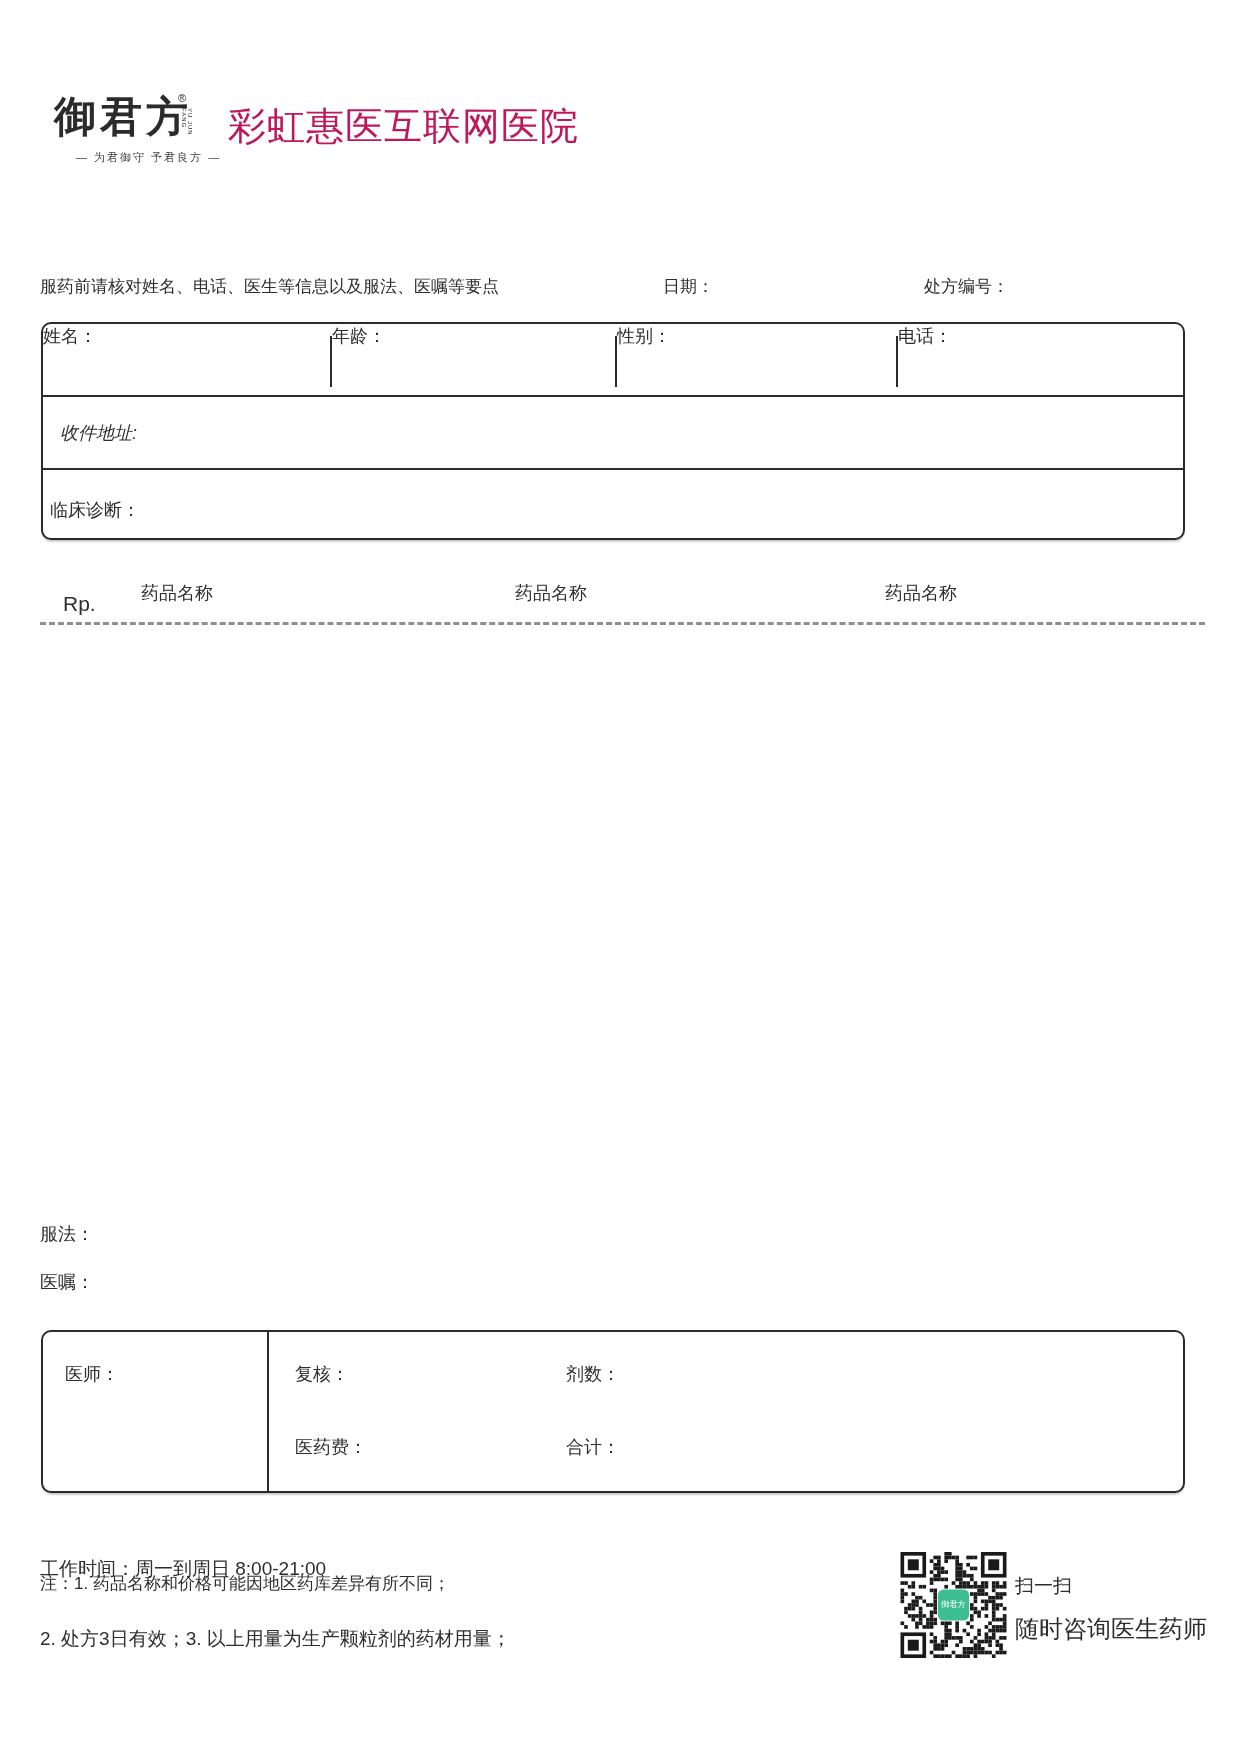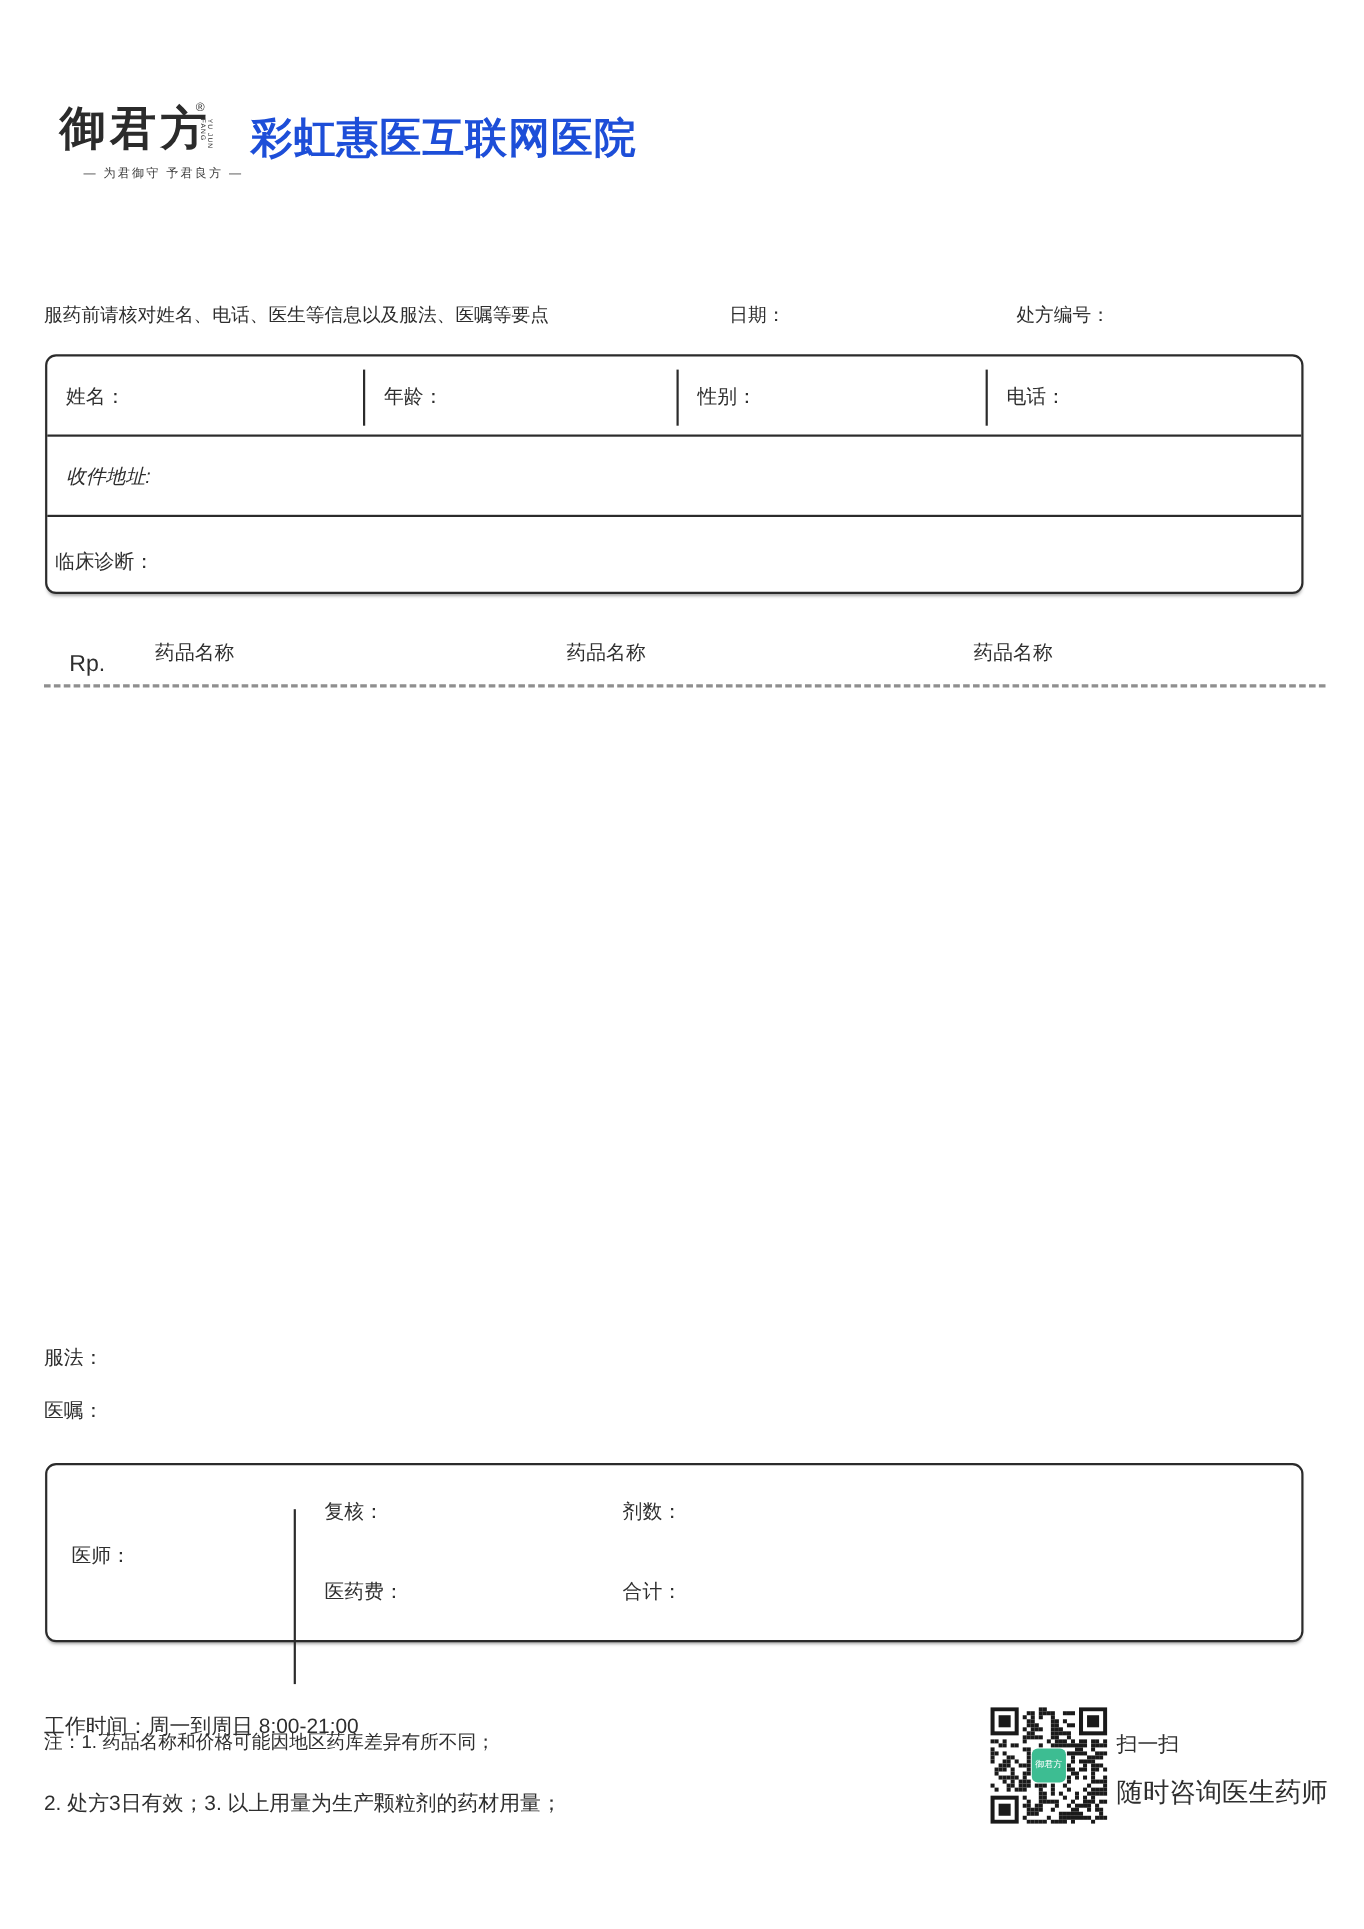--- a/index.html
+++ b/index.html
@@ -15,38 +15,38 @@
     left:54px;top:96px;font-family:"DejaVu Serif",serif;
     font-size:42px;font-weight:700;color:#2b2b2b;letter-spacing:4px;line-height:1;
   }
   .reg-mark{left:178px;top:92px;font-size:11px;color:#2b2b2b;}
   .logo-vertical{
     left:181px;top:108px;font-size:6px;color:#2b2b2b;letter-spacing:1px;
     writing-mode:vertical-rl;height:46px;
   }
   .logo-tagline{left:52px;top:150px;font-size:11px;color:#3c3c3c;letter-spacing:2px;margin-left:24px;}
   .hospital-title{
-    left:228px;top:106px;font-size:38px;font-weight:700;color:#1d4ed8;
+    left:228px;top:106px;font-size:38px;font-weight:400;color:#be185d;
     letter-spacing:1px;line-height:1.1;
   }
 
   
   .notice-text{left:40px;top:275px;font-size:17px;color:#2e2e2e;}
   .date-label{left:663px;top:275px;font-size:17px;color:#2e2e2e;}
   .rx-label{left:924px;top:275px;font-size:17px;color:#2e2e2e;}
 
   
   .patient-box{
     left:41px;top:322px;width:1144px;height:218px;border:2px solid #2b2b2b;
     border-radius:10px;box-sizing:border-box;background:#fff;
     box-shadow:0 3px 3px -2px rgba(0,0,0,.35);
   }
   .p-row1{position:absolute;left:0;top:0;width:100%;height:73px;
     border-bottom:2px solid #2b2b2b;box-sizing:border-box;display:flex;}
-  .p-cell{position:relative;display:flex;align-items:center;box-sizing:border-box;padding-left:17px;}
+  .p-cell{position:relative;display:flex;box-sizing:border-box;}
   .p-cell .cell-label{font-size:18px;color:#2e2e2e;}
   .col-divider{position:absolute;right:0;top:12px;bottom:8px;width:2px;background:#2b2b2b;}
   .p-row2{position:absolute;left:0;top:73px;width:100%;height:73px;
     border-bottom:2px solid #2b2b2b;box-sizing:border-box;display:flex;align-items:center;padding-left:17px;font-style:italic;}
   .p-row3{position:absolute;left:0;top:146px;width:100%;height:52px;
     box-sizing:border-box;display:flex;align-items:flex-end;padding-left:7px;}
   .p-row2 .cell-label,.p-row3 .cell-label{font-size:18px;}
 
   
   .rp-label{left:63px;top:580px;font-size:21px;color:#2e2e2e;margin-top:12px;}
@@ -61,21 +61,21 @@
   .usage-label{left:40px;top:1222px;font-size:18px;color:#2e2e2e;}
   .advice-label{left:40px;top:1270px;font-size:18px;color:#2e2e2e;}
 
   
   .sig-box{
     left:41px;top:1330px;width:1144px;height:163px;border:2px solid #2b2b2b;
     border-radius:10px;box-sizing:border-box;background:#fff;
     box-shadow:0 3px 3px -2px rgba(0,0,0,.35);
   }
   .sig-left{position:absolute;left:0;top:0;width:226px;height:100%;
-    border-right:2px solid #2b2b2b;box-sizing:border-box;margin-top:40px;}
+    border-right:2px solid #2b2b2b;box-sizing:border-box;}
   .sig-label{position:absolute;font-size:18px;color:#2e2e2e;}
   .lbl-physician{left:22px;top:30px;}
   .lbl-review{left:252px;top:30px;}
   .lbl-doses{left:523px;top:30px;}
   .lbl-fee{left:252px;top:103px;}
   .lbl-total{left:523px;top:103px;}
 
   
   .work-hours{left:40px;top:1556px;font-size:19px;color:#2e2e2e;}
   .note-line-1{left:40px;top:1572px;font-size:17px;color:#2e2e2e;}

